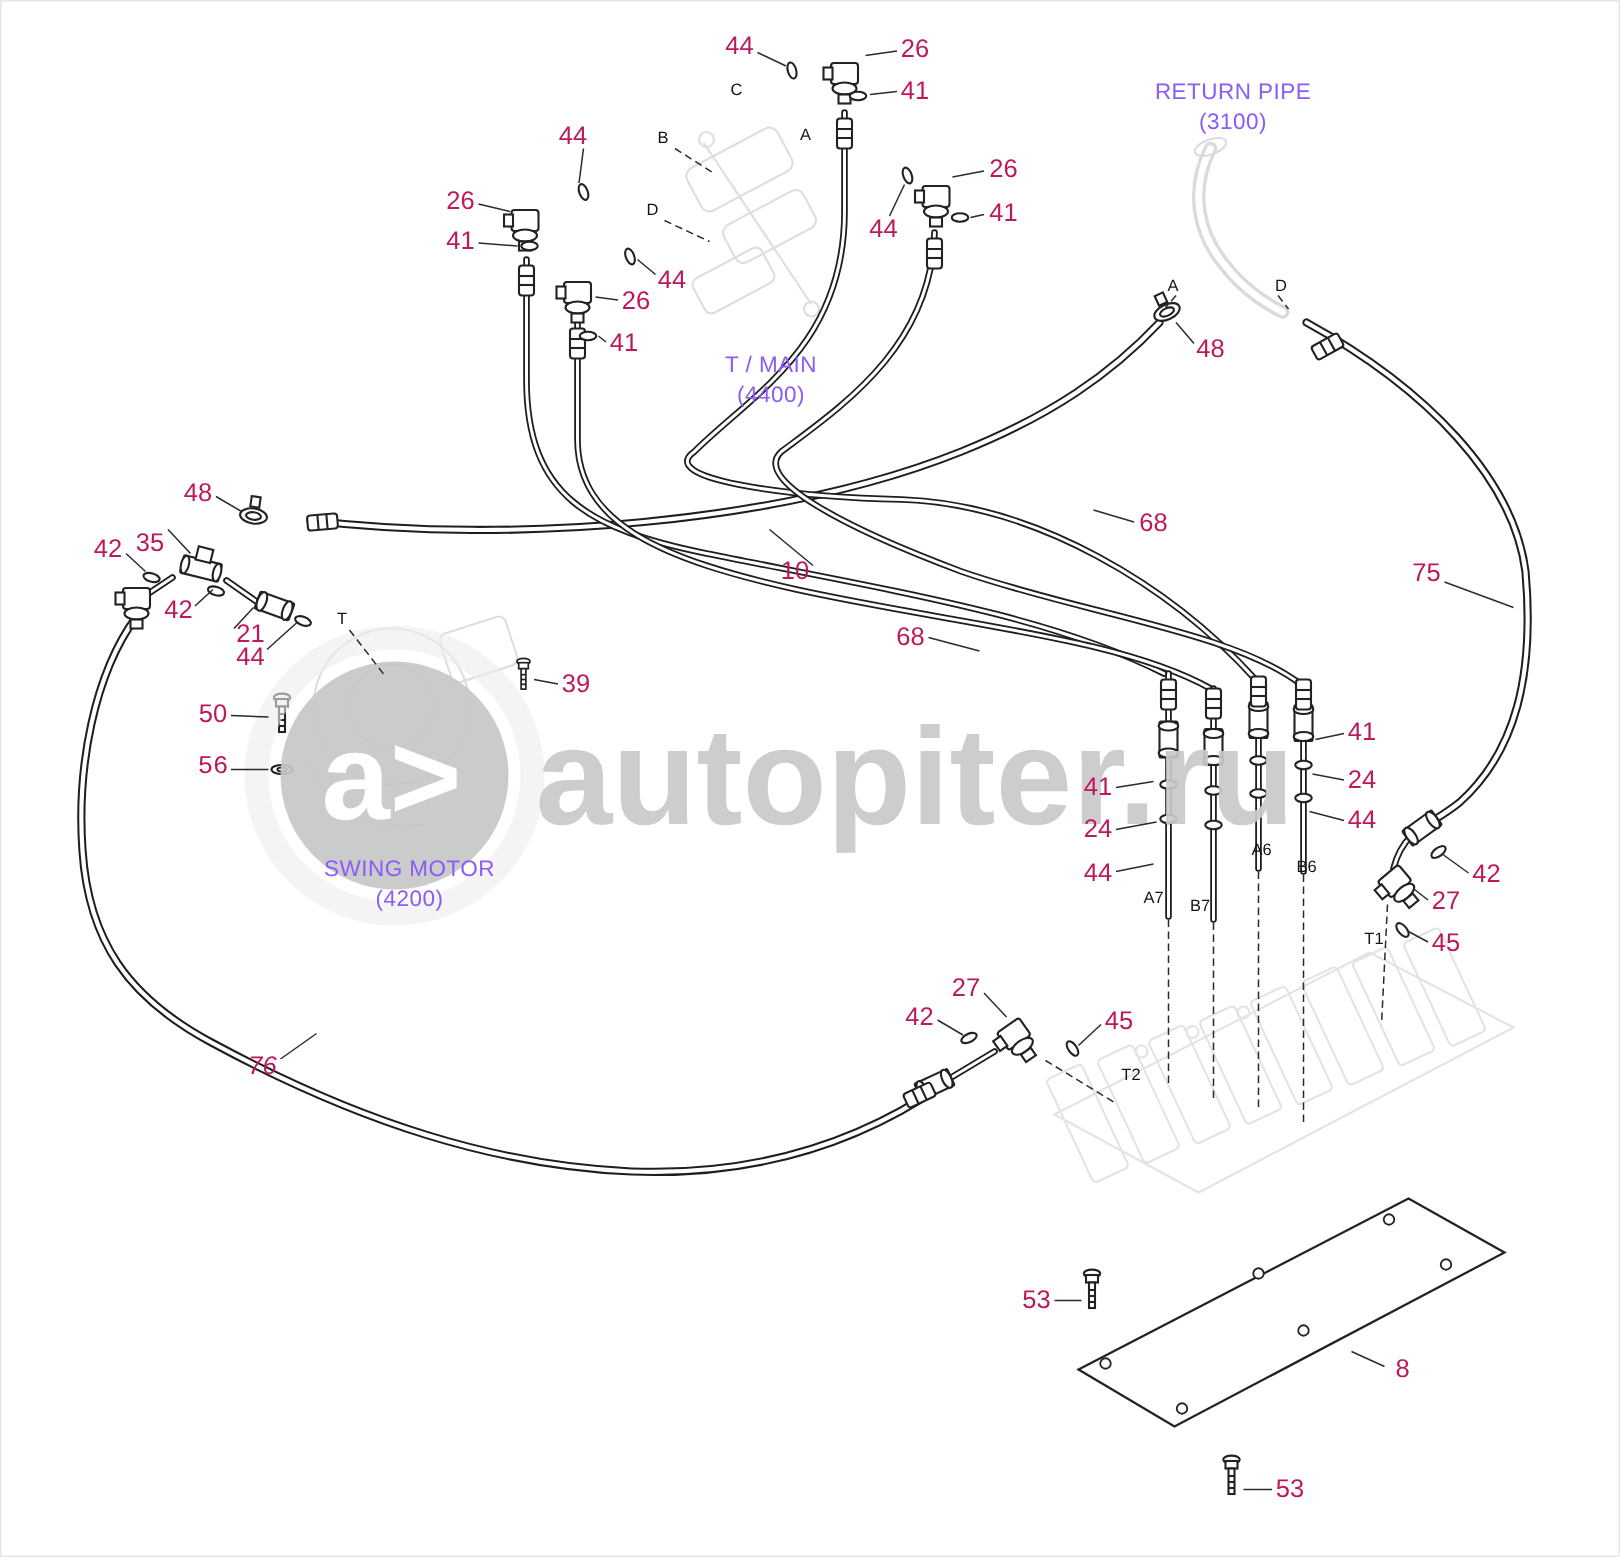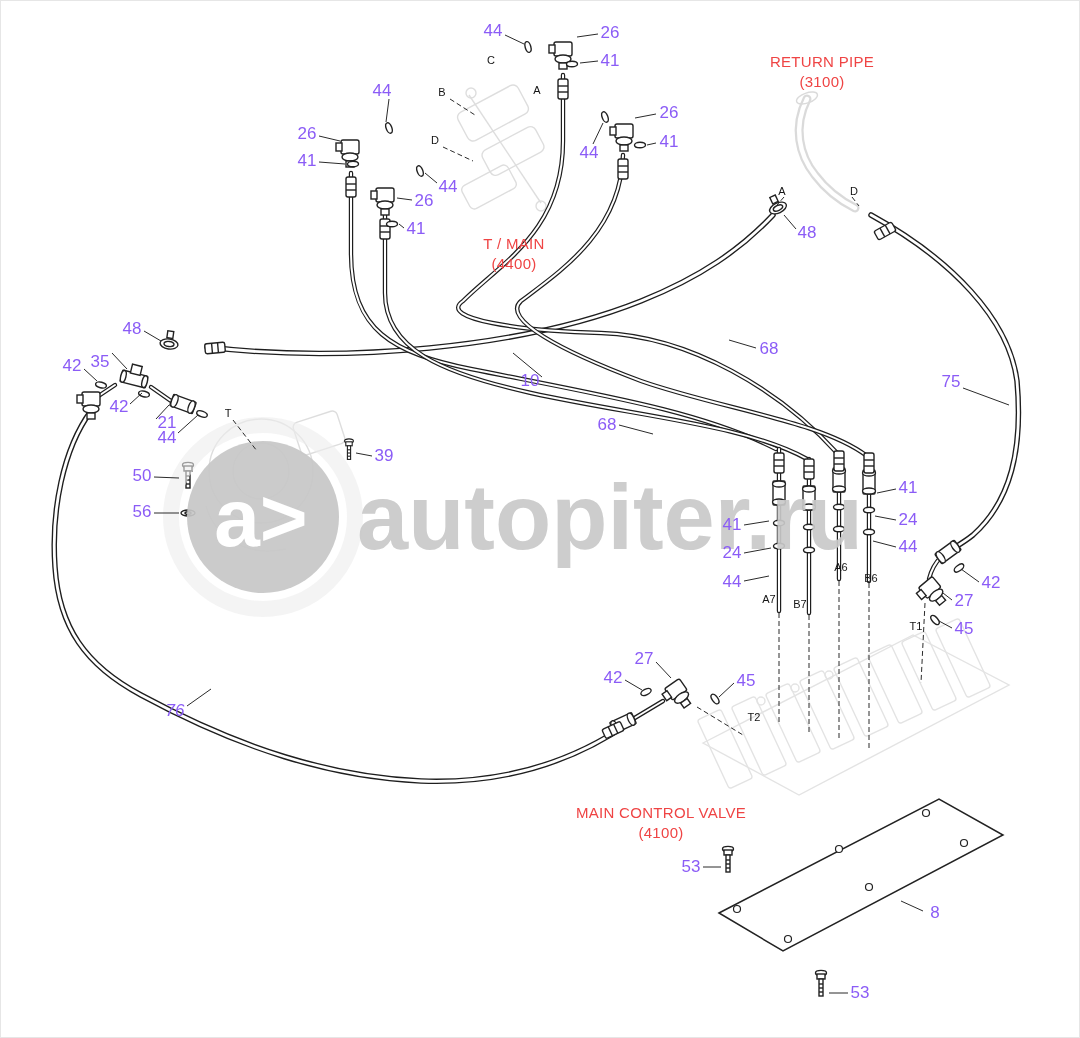--- a/index.html
+++ b/index.html
@@ -5,29 +5,29 @@
   html,body{margin:0;padding:0;background:#fff;}
   .stage{
     position:relative;width:1080px;height:1038px;background:#fff;
     font-family:"Liberation Sans",sans-serif;overflow:hidden;
     border:1px solid #e6e6e6;box-sizing:border-box;
   }
   .stage svg{position:absolute;left:0;top:0;}
   .labels{position:absolute;left:0;top:0;width:100%;height:100%;pointer-events:none;}
   .plabel{
     position:absolute;transform:translate(-50%,-50%);
-    font-size:17px;color:#8b5cf6;white-space:nowrap;
+    font-size:17px;color:#be185d;white-space:nowrap;
   }
   .portlabel{
     position:absolute;transform:translate(-50%,-50%);
     font-size:11px;color:#141414;white-space:nowrap;
   }
   .complabel{
     position:absolute;transform:translate(-50%,-50%);
-    text-align:center;font-size:15px;line-height:1.32;color:#ef4444;
+    text-align:center;font-size:15px;line-height:1.32;color:#8b5cf6;
     white-space:nowrap;letter-spacing:.3px;
   }
   
   .pipeO{stroke:#1e1e1e;stroke-width:5.5;fill:none;stroke-linecap:round;}
   .pipeI{stroke:#ffffff;stroke-width:2.8;fill:none;stroke-linecap:round;}
   .tubeO{stroke:#1e1e1e;stroke-width:4.4;fill:none;stroke-linecap:round;}
   .tubeI{stroke:#ffffff;stroke-width:2;fill:none;stroke-linecap:round;}
   .fit *{fill:#ffffff;stroke:#222222;stroke-width:1.4;}
   .leader{stroke:#2b2b2b;stroke-width:1;fill:none;}
   .dash{stroke:#2b2b2b;stroke-width:1;fill:none;stroke-dasharray:5 3;}
@@ -362,21 +362,21 @@
       <div class="plabel" style="left: 950px; top: 381px;">75</div>
       <div class="plabel" style="left: 529px; top: 380px;">10</div>
       <div class="plabel" style="left: 606px; top: 424px;">68</div>
       <div class="plabel" style="left: 131px; top: 328px;">48</div>
       <div class="plabel" style="left: 99px; top: 361px;">35</div>
       <div class="plabel" style="left: 71px; top: 365px;">42</div>
       <div class="plabel" style="left: 118px; top: 406px;">42</div>
       <div class="plabel" style="left: 145px; top: 422px; margin-left: 21px;">21</div>
       <div class="plabel" style="left: 166px; top: 437px;">44</div>
       <div class="plabel" style="left: 141px; top: 475px;">50</div>
-      <div class="plabel" style="left: 141px; top: 511px;">56</div>
+      <div class="plabel" style="left: 141px; top: 511px; font-family: Liberation Mono, monospace;">56</div>
       <div class="plabel" style="left: 383px; top: 455px;">39</div>
       <div class="plabel" style="left: 174px; top: 710px; font-style: italic;">76</div>
       <div class="plabel" style="left: 907px; top: 487px;">41</div>
       <div class="plabel" style="left: 907px; top: 519px;">24</div>
       <div class="plabel" style="left: 907px; top: 546px;">44</div>
       <div class="plabel" style="left: 731px; top: 524px;">41</div>
       <div class="plabel" style="left: 731px; top: 552px;">24</div>
       <div class="plabel" style="left: 731px; top: 581px;">44</div>
       <div class="plabel" style="left: 990px; top: 582px;">42</div>
       <div class="plabel" style="left: 963px; top: 600px;">27</div>
@@ -401,19 +401,19 @@
       <div class="portlabel" style="left: 915px; top: 625px;">T1</div>
       <div class="portlabel" style="left: 753px; top: 716px;">T2</div>
       <div class="complabel" style="left: 821px; top: 71px;">
         <div>RETURN PIPE</div>
         <div>(3100)</div>
       </div>
       <div class="complabel" style="left: 513px; top: 253px;">
         <div>T / MAIN</div>
         <div>(4400)</div>
       </div>
-      <div class="complabel" style="left: 660px; top: 822px;">
-        <div>MAIN CONTROL VALVE</div>
-        <div>(4100)</div>
+      <div class="complabel" style="left: 272px; top: 589px;">
+        <div>SWING MOTOR</div>
+        <div>(4200)</div>
       </div>
     </div>
 
 </div>
 
 </body></html>

